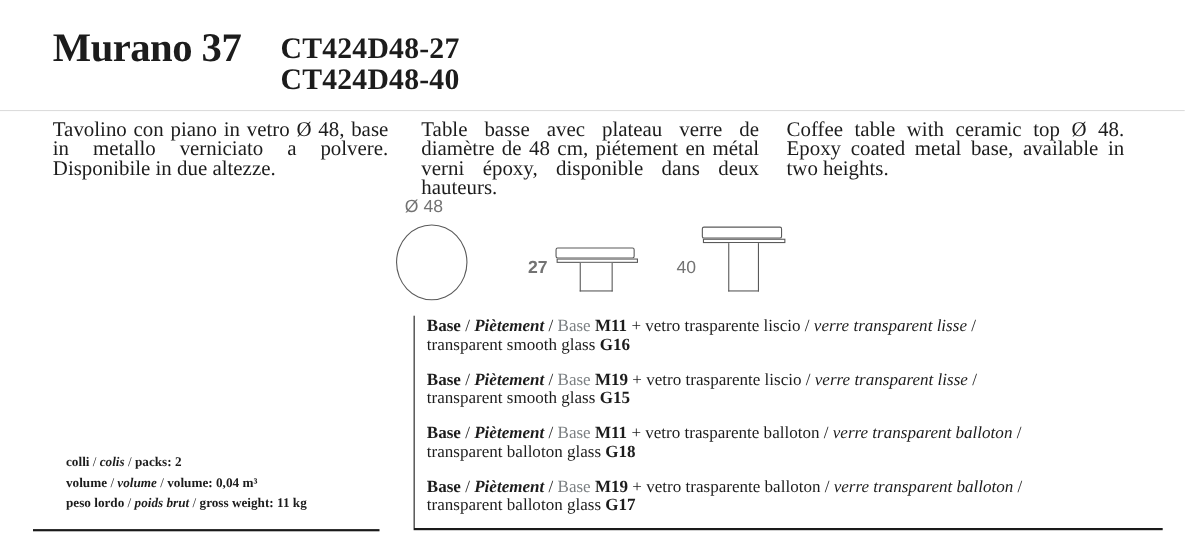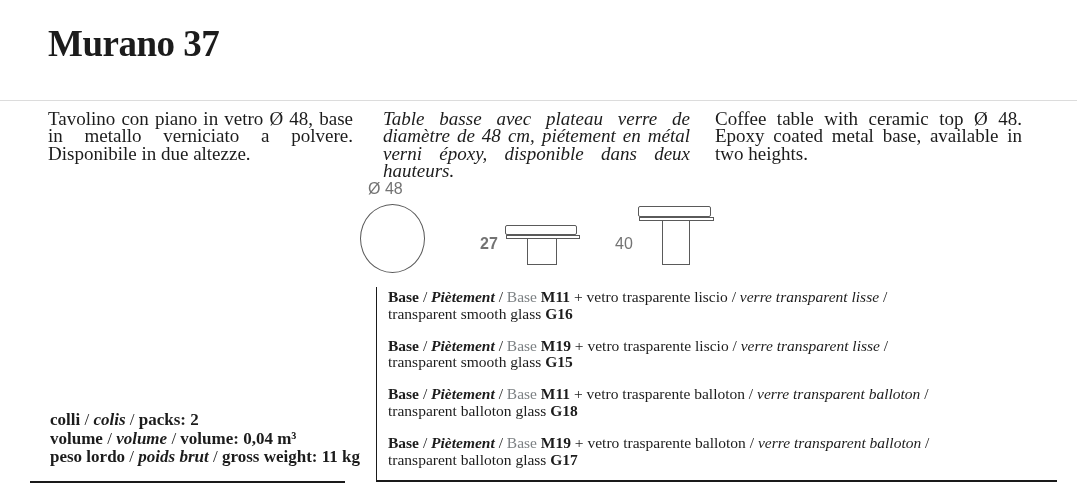--- a/index.html
+++ b/index.html
@@ -11,52 +11,56 @@
   .page{position:absolute;inset:0;}
 
   
   .title{position:absolute;left:48px;top:22px;font-size:37px;font-weight:bold;letter-spacing:-0.5px;}
   .codes{position:absolute;left:255px;top:30px;font-size:27px;font-weight:bold;line-height:28px;letter-spacing:0.2px;}
   .rule-light{position:absolute;left:0;top:100px;width:1077px;height:1px;background:#dcdcdc;}
 
   
   .desc{position:absolute;top:110px;font-size:19px;line-height:17.4px;text-align:justify;}
   .desc-it{left:48px;width:305px;}
-  .desc-fr{left:383px;width:307px;font-style:italic;}
+  .desc-fr{left:383px;width:307px;}
   .desc-en{left:715px;width:307px;}
 
   
   .diag-label{position:absolute;font-family:"Liberation Sans",sans-serif;font-size:16px;color:#737373;}
   .circle{position:absolute;left:360px;top:204px;width:63px;height:67px;border:1.5px solid #5a5a5a;border-radius:50%;background:#fff;}
   .slab{position:absolute;border:1.5px solid #5a5a5a;background:#fff;border-radius:2px;}
   .lip{position:absolute;border:1px solid #5a5a5a;background:#fff;}
   .pedestal{position:absolute;border:1.5px solid #5a5a5a;border-top:none;background:#fff;}
 
   
   .options{position:absolute;left:388px;top:289px;width:566px;font-size:15.5px;line-height:16.8px;}
   .option-row{margin-bottom:15px;}
   .b{font-weight:bold;}
   .bi{font-weight:bold;font-style:italic;}
   .i{font-style:italic;}
   .gray{color:#7c8083;}
 
   
-  .specs{position:absolute;left:50px;top:411px;font-size:17px;line-height:18.6px;}
+  .specs{position:absolute;left:60px;top:411px;font-size:12px;line-height:18.6px;}
 
   
   .vrule{position:absolute;left:376px;top:287px;width:0;height:193px;border-left:1.5px solid #1a1a1a;}
   .hrule-left{position:absolute;left:30px;top:481px;width:315px;height:0;border-top:2px solid #1a1a1a;}
   .hrule-right{position:absolute;left:376px;top:480px;width:681px;height:0;border-top:2px solid #1a1a1a;}
 </style>
 </head>
 <body>
 
 <div class="page">
 
   <div class="title">Murano 37</div>
+  <div class="codes">
+    <div>CT424D48-27</div>
+    <div>CT424D48-40</div>
+  </div>
   <div class="rule-light"></div>
 
   <div class="desc desc-it">Tavolino con piano in vetro Ø 48, base in metallo verniciato a polvere. Disponibile in due altezze.</div>
   <div class="desc desc-fr">Table basse avec plateau verre de diamètre de 48 cm, piétement en métal verni époxy, disponible dans deux hauteurs.</div>
   <div class="desc desc-en">Coffee table with ceramic top Ø 48. Epoxy coated metal base, available in two heights.</div>
 
   <div class="diag-label" style="left:368px;top:180px;">Ø 48</div>
   <div class="circle"></div>
 
   <div class="diag-label" style="left:480px;top:235px;font-weight:bold;">27</div>

